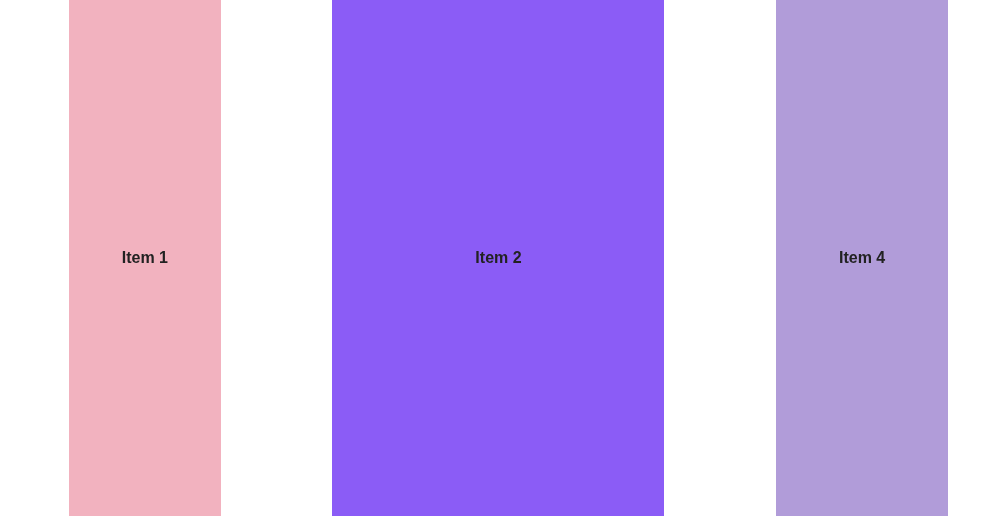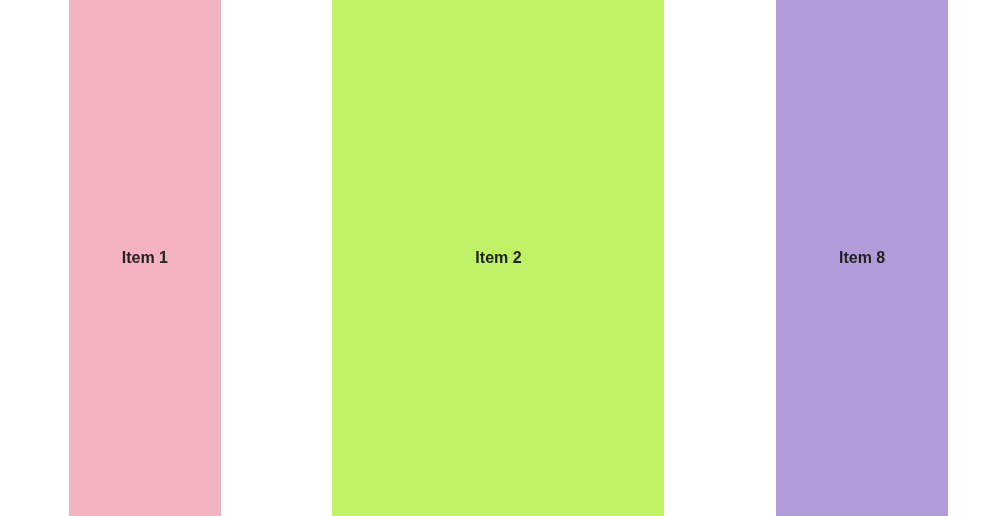--- a/index.html
+++ b/index.html
@@ -24,31 +24,31 @@
     .item {
       height: 100%;
       display: flex;
       align-items: center;
       justify-content: center;
       font-weight: bold;
       font-size: 16px;
       color: #222;
     }
     .item-1 { background: #f2b2bf; flex: 0 0 152px; }
-    .item-2 { background: #bef264; flex: 0 0 332px; }
+    .item-2 { background: #8b5cf6; flex: 0 0 332px; }
     .item-3 { background: #a5dfb2; flex: 0 0 172px; }
     .item-4 { background: #add8e6; flex: 0 0 152px; }
     .item-5 { background: #b19cd9; flex: 0 0 172px; }
   </style>
 </head>
 <body>
 
 <div class="container">
   <div class="item item-1">
     <span>Item 1</span>
   </div>
   <div class="item item-2">
     <span>Item 2</span>
   </div>
   <div class="item item-5">
-    <span>Item 8</span>
+    <span>Item 4</span>
   </div>
 </div>
 
 </body></html>

